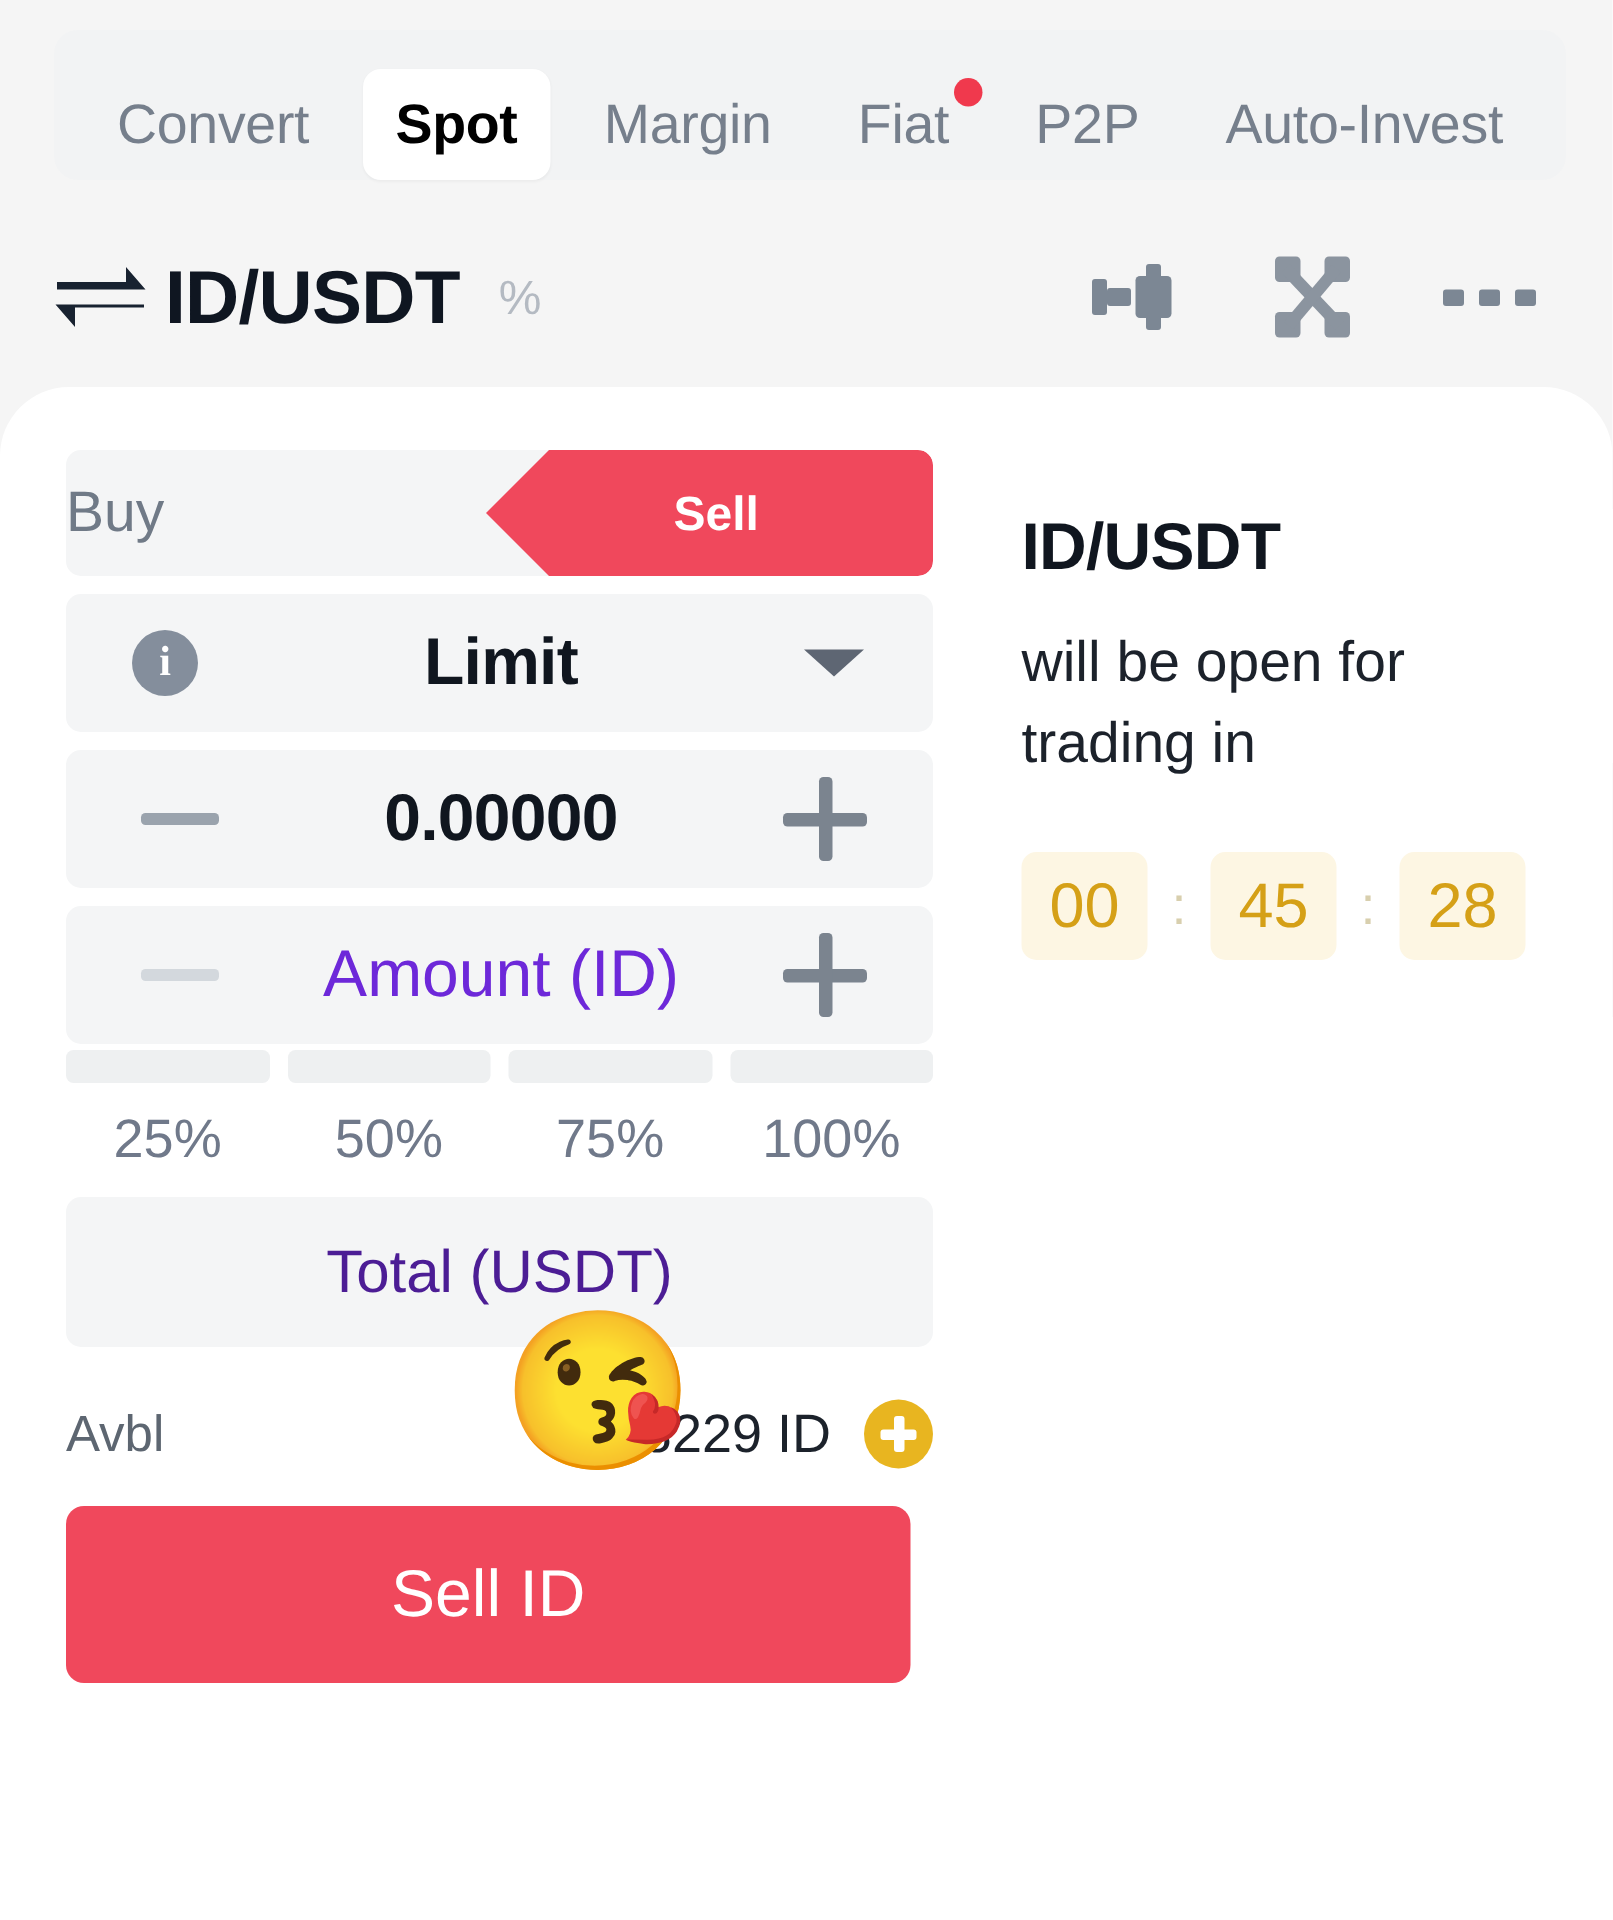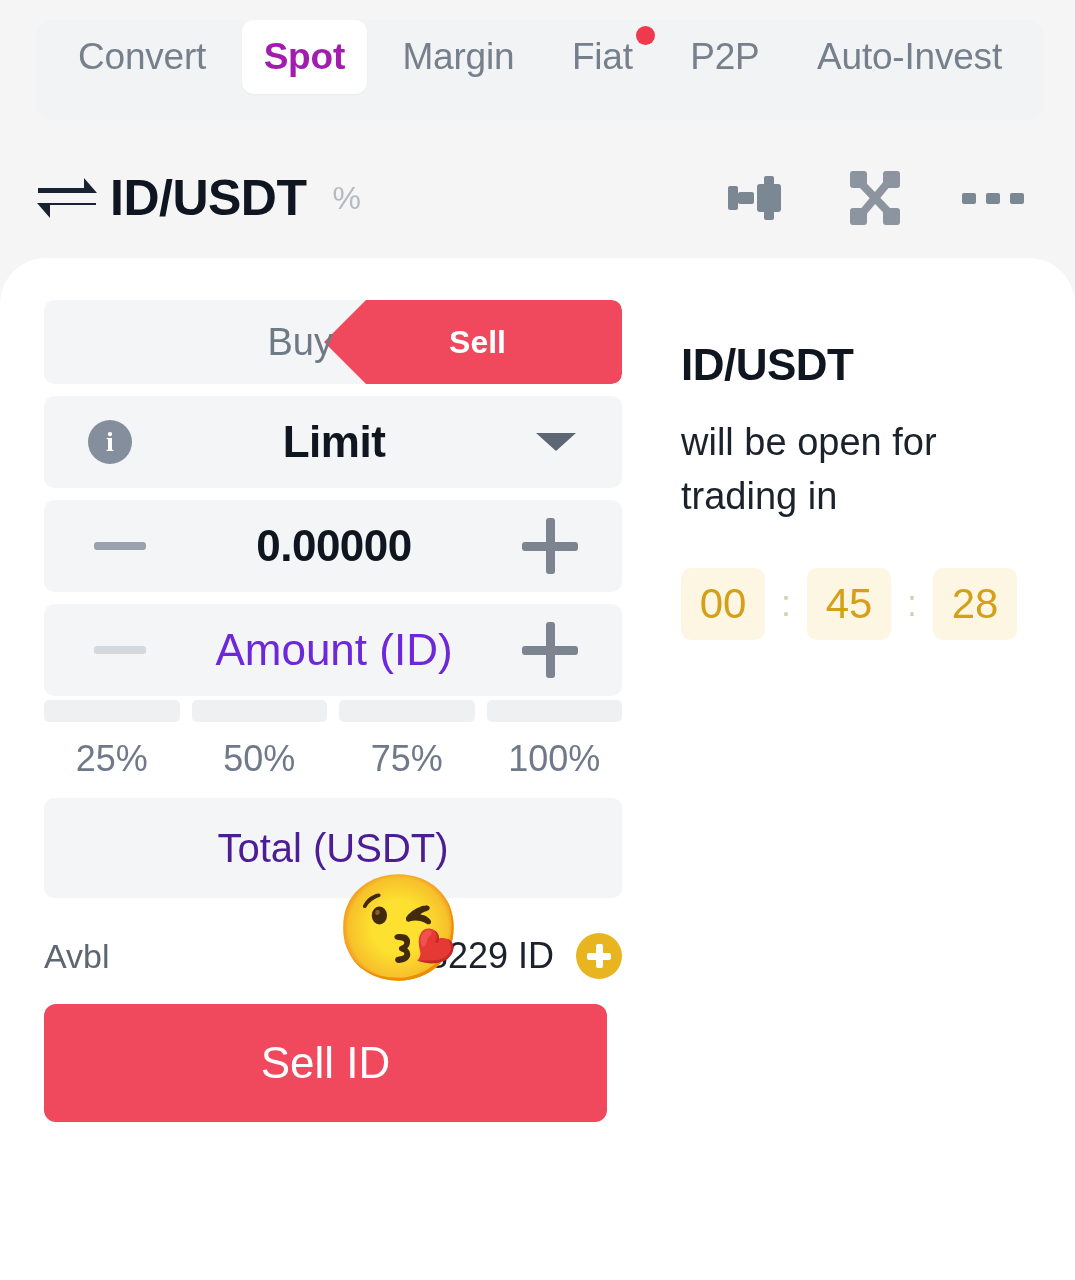--- a/index.html
+++ b/index.html
@@ -20,37 +20,37 @@
   
   .nav-bar {
     position: absolute;
     left: 36px;
     top: 20px;
     width: 1008px;
     height: 100px;
     background: #f2f3f4;
     border-radius: 16px;
     display: flex;
-    align-items: flex-start;
+    align-items: flex-end;
     justify-content: space-between;
     padding: 0 20px;
     box-sizing: border-box;
   }
   .nav-tab {
     position: relative;
     font-size: 37px;
     color: #767f8c;
     padding: 16px 22px;
     border-radius: 12px;
     white-space: nowrap;
     letter-spacing: -0.2px;
   }
   .nav-tab.active {
     background: #ffffff;
-    color: #a21caf;
+    color: #000000;
     font-weight: bold;
     box-shadow: 0 1px 2px rgba(0,0,0,0.04);
   }
   .nav-badge-dot {
     position: absolute;
     top: 6px;
     right: 0px;
     width: 19px;
     height: 19px;
     border-radius: 50%;
@@ -118,21 +118,21 @@
     height: 84px;
     background: #f4f5f6;
     border-radius: 10px;
     overflow: hidden;
     display: flex;
   }
   .side-buy {
     width: 50%;
     display: flex;
     align-items: center;
-    justify-content: flex-end;
+    justify-content: flex-start;
     font-size: 38px;
     color: #707a87;
     position: relative;
     z-index: 2;
   }
   .side-sell {
     width: 50%;
     display: flex;
     align-items: center;
     justify-content: center;

